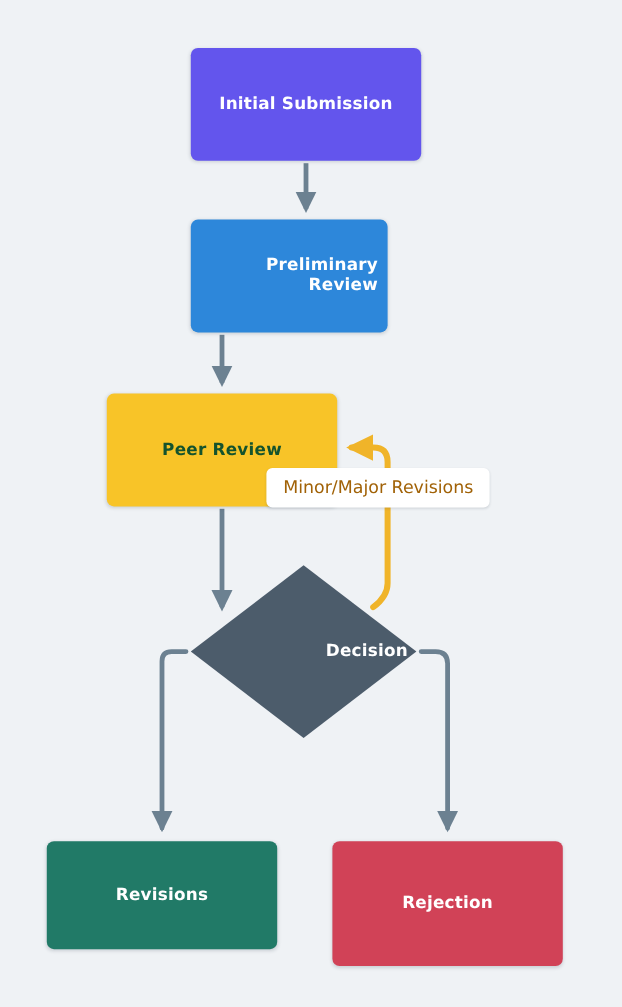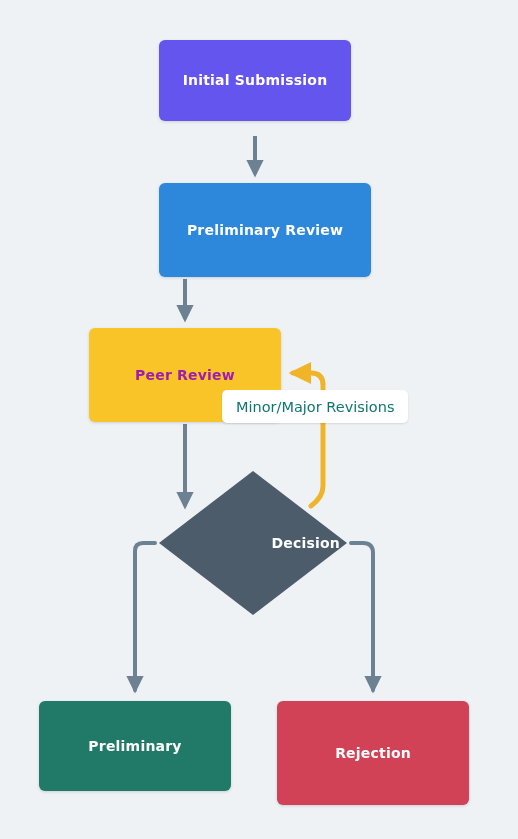--- a/index.html
+++ b/index.html
@@ -36,24 +36,24 @@
     box-shadow: 0 1px 3px rgba(40,55,70,0.18);
   }
   .node-label {
     font-size: 14px;
     font-weight: bold;
     letter-spacing: 0.2px;
     line-height: 1.2;
     padding: 0 8px;
   }
   .node.light-text .node-label { color: #ffffff; }
-  .node.dark-text  .node-label { color: #a21caf; }
+  .node.dark-text  .node-label { color: #14532d; }
 
-  #node-initial-submission { left: 159px; top: 40px;  width: 192px; height: 81px;  background: #6355ed; }
-  #node-preliminary-review { left: 159px; top: 183px; width: 212px; height: 94px;  background: #2d87da; text-align: right; }
+  #node-initial-submission { left: 159px; top: 40px;  width: 192px; height: 94px;  background: #6355ed; }
+  #node-preliminary-review { left: 159px; top: 183px; width: 164px; height: 94px;  background: #2d87da; text-align: right; }
   #node-peer-review        { left: 89px;  top: 328px; width: 192px; height: 94px;  background: #f8c428; }
   #node-acceptance         { left: 39px;  top: 701px; width: 192px; height: 90px;  background: #217a67; }
   #node-rejection          { left: 277px; top: 701px; width: 192px; height: 104px;  background: #d14257; }
 
   #node-decision {
     position: absolute;
     left: 158px;
     top: 470px;
     width: 190px;
     height: 146px;
@@ -82,21 +82,21 @@
     display: flex;
     align-items: center;
     justify-content: center;
     padding: 0 14px;
     background: #ffffff;
     border-radius: 5px;
     box-shadow: 0 1px 2px rgba(40,55,70,0.14);
   }
   #edge-label-revisions .edge-label-text {
     font-size: 14.5px;
-    color: #0f766e;
+    color: #a16207;
     white-space: nowrap;
   }
 </style>
 </head>
 <body>
 
 <div id="canvas">
 
   <svg id="edges" viewBox="0 0 518 839" width="518" height="839" xmlns="http://www.w3.org/2000/svg">
 
@@ -135,21 +135,21 @@
   </div>
 
   <div id="node-decision">
     <svg class="diamond-shape" viewBox="0 0 190 146" xmlns="http://www.w3.org/2000/svg">
       <polygon points="95,1 189,73 95,145 1,73" fill="#4c5c6b"></polygon>
     </svg>
     <span class="node-label">Decision</span>
   </div>
 
   <div class="node light-text" id="node-acceptance">
-    <span class="node-label">Preliminary</span>
+    <span class="node-label">Revisions</span>
   </div>
 
   <div class="node light-text" id="node-rejection">
     <span class="node-label">Rejection</span>
   </div>
 
   <div id="edge-label-revisions">
     <span class="edge-label-text">Minor/Major Revisions</span>
   </div>
 

